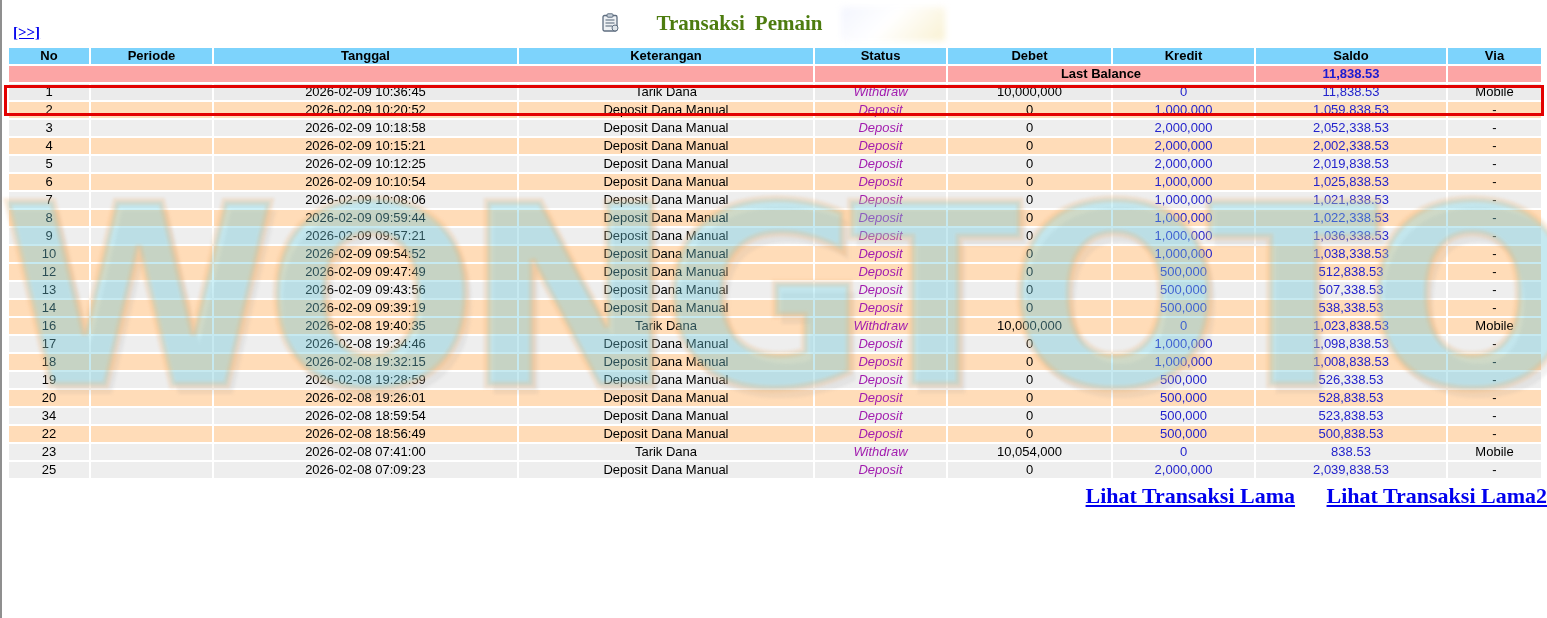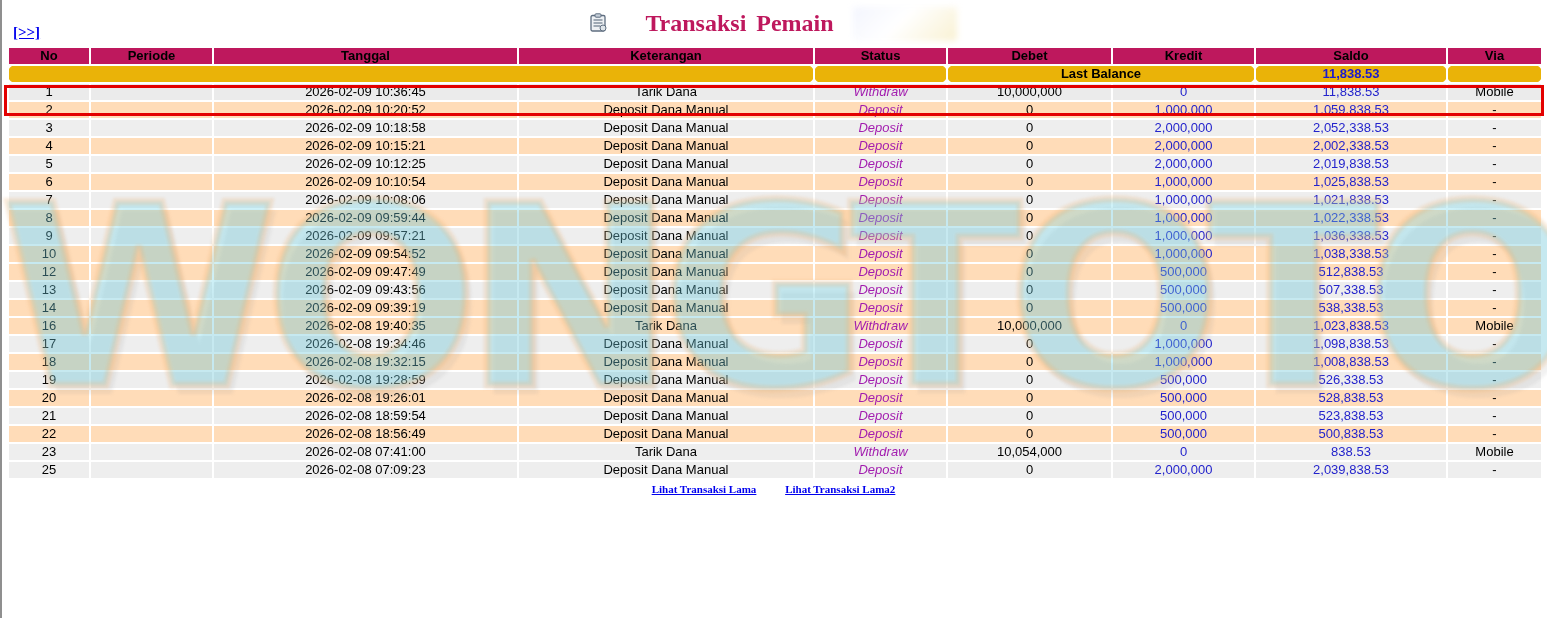--- a/index.html
+++ b/index.html
@@ -6,21 +6,21 @@
   body {
     width:1547px; height:618px; position:relative; overflow:hidden;
     background:#ffffff; font-family:"Liberation Sans", sans-serif;
   }
   .window-edge { position:absolute; left:0; top:0; width:2px; height:618px; background:#8f8f8f; }
 
   
   .page-header { position:relative; height:46px; display:flex; align-items:flex-start; justify-content:center; padding-top:5px; box-sizing:border-box; }
   .title-wrap { display:flex; align-items:center; gap:7px; }
   .title-icon { width:17px; height:19px; margin-top:-2px; }
-  .page-title { color:#be185d; font-family:"Liberation Serif", serif; font-weight:bold; font-size:24px;margin-left:31px; }
+  .page-title { color:#4d7c0f; font-family:"Liberation Serif", serif; font-weight:bold; font-size:21px;margin-left:31px; }
   .page-title .w2 { margin-left:10px; }
   .censored-blob {
     width:104px; height:34px; margin-left:12px; margin-top:2px; border-radius:3px;
     background:linear-gradient(135deg,#f3f5fe 0%,#ffffff 45%,#f9f1d2 100%);
     filter:blur(3px);
   }
   .expand-link {
     position:absolute; left:13px; top:24px;
     color:#0000ee; font-family:"Liberation Serif", serif; font-weight:bold; font-size:15px;
     text-decoration:underline; cursor:pointer;
@@ -28,22 +28,22 @@
 
   
   table.tx {
     margin-left:7px; width:1534px; table-layout:fixed; border-collapse:collapse;
     font-size:13px; color:#000;
   }
   table.tx th, table.tx td {
     border:2px solid #ffffff; height:16px; line-height:16px;
     padding:0 3px; text-align:center; overflow:hidden; white-space:nowrap; box-sizing:content-box;
   }
-  table.tx th { background:#be185d; font-weight:bold; font-size:13px; }
-  tr.lastbal td { background:#eab308;border-radius:8px; }
+  table.tx th { background:#7dd3fc; font-weight:bold; font-size:13px; }
+  tr.lastbal td { background:#fca5a5; }
   tr.lastbal .lastbal-label { font-weight:bold; }
   tr.lastbal .lastbal-value { font-weight:bold; color:#1a1ad2; }
   tr.odd  td { background:#eeeeee; }
   tr.even td { background:#ffdcb8; }
   tr.highlight td { background:#ebebeb; }
   td.col-status { color:#a21caf;font-style:italic; }
   td.col-kredit, td.col-saldo { color:#2323cc; }
 
   .row-highlight-box {
     position:absolute; left:4px; top:85px; width:1534px; height:25px;
@@ -57,22 +57,22 @@
     font-size:252px; letter-spacing:-14px; line-height:1.6;
     color:rgba(96,213,235,0.30);
     -webkit-text-stroke:7px rgba(236,176,114,0.26);
     text-shadow:6px 9px 0 rgba(150,150,150,0.12);
     filter:blur(1.5px);
     pointer-events:none; z-index:3; user-select:none;
   }
 
   
   .footer {
-    margin-top:3px; text-align:center;
-    font-family:"Liberation Serif", serif; font-weight:bold; font-size:11px;
+    margin-top:3px; text-align:right;
+    font-family:"Liberation Serif", serif; font-weight:bold; font-size:22px;
   }
   .footer a { color:#0000ee; text-decoration:underline; cursor:pointer; }
   .footer a + a { margin-left:26px; }
 </style>
 </head>
 <body>
 
 <div class="window-edge"></div>
 
 <div class="page-header">
@@ -321,21 +321,21 @@
         <td class="col-periode"></td>
         <td class="col-tanggal">2026-02-08 19:26:01</td>
         <td class="col-keterangan">Deposit Dana Manual</td>
         <td class="col-status">Deposit</td>
         <td class="col-debet">0</td>
         <td class="col-kredit">500,000</td>
         <td class="col-saldo">528,838.53</td>
         <td class="col-via">-</td>
       </tr>
       <tr class="odd">
-        <td class="col-no">21</td>
+        <td class="col-no">34</td>
         <td class="col-periode"></td>
         <td class="col-tanggal">2026-02-08 18:59:54</td>
         <td class="col-keterangan">Deposit Dana Manual</td>
         <td class="col-status">Deposit</td>
         <td class="col-debet">0</td>
         <td class="col-kredit">500,000</td>
         <td class="col-saldo">523,838.53</td>
         <td class="col-via">-</td>
       </tr>
       <tr class="even">

